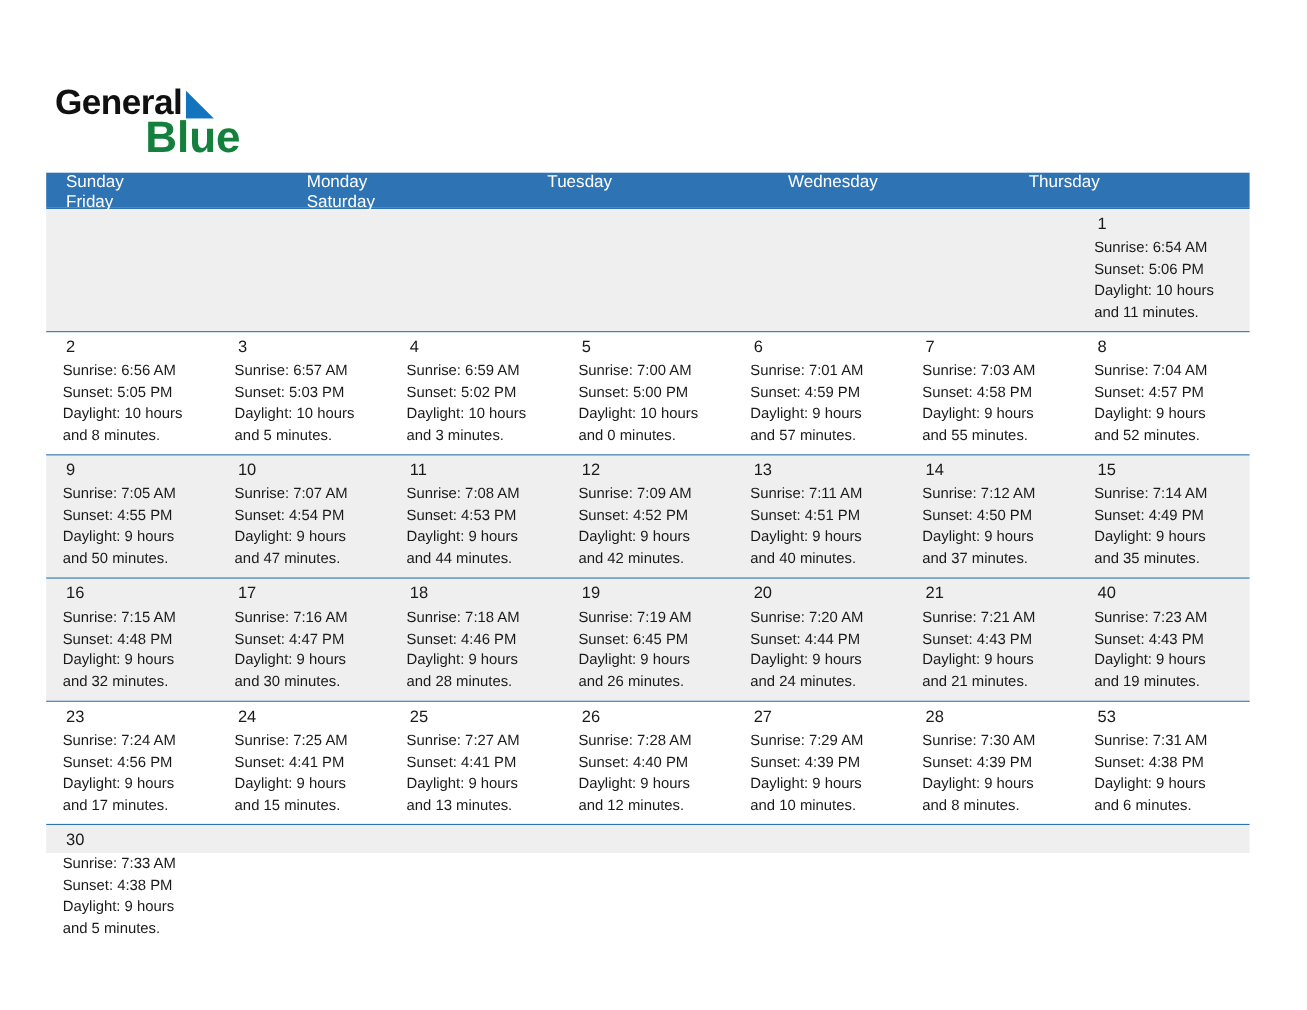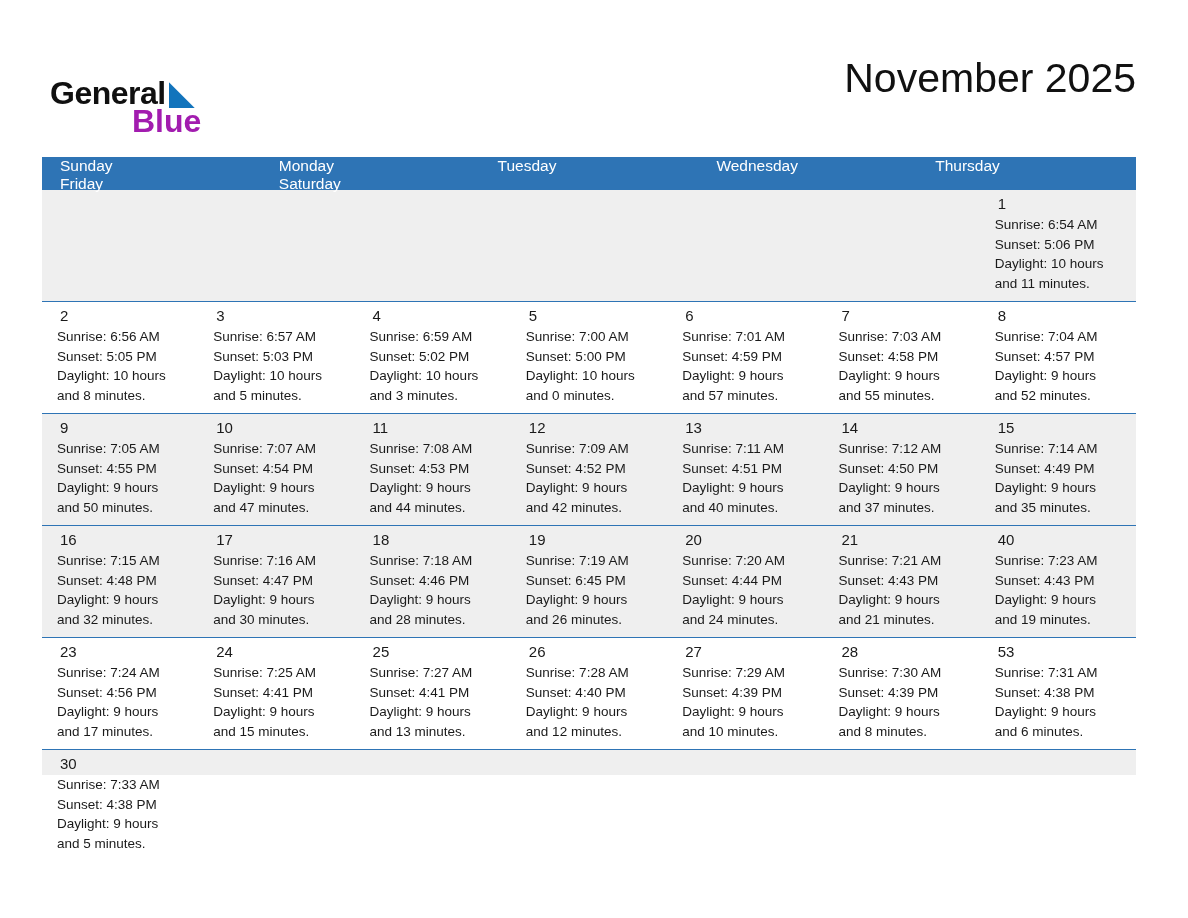--- a/index.html
+++ b/index.html
@@ -19,21 +19,21 @@
   .logo-general {
     font-size: 32px; font-weight: bold; color: #101010; letter-spacing: -0.5px;
   }
   .logo-flag {
     display: inline-block; width: 26px; height: 26px;
     background: #1274BC;
     clip-path: polygon(0 0, 100% 100%, 0 100%);
     margin-left: 3px; vertical-align: -4px;
   }
   .logo-blue {
-    font-size: 32px; font-weight: bold; color: #a21caf;
+    font-size: 40px; font-weight: bold; color: #15803d;
     margin-left: 82px; margin-top: -9px;
   }
 
   
   .header-right { position: absolute; top: 55px; right: 52px; text-align: right; }
   .title { font-size: 41px; line-height: 46px; color: #111111; }
   .subtitle { font-size: 24px; line-height: 30px; margin-top: 8px; color: #111111; }
 
   
   .calendar { position: absolute; left: 42px; top: 157px; width: 1094px; }
@@ -61,21 +61,20 @@
 <body>
 
 <div class="logo">
   <div class="logo-row">
     <span class="logo-general">General</span><span class="logo-flag"></span>
   </div>
   <div class="logo-blue">Blue</div>
 </div>
 
 <div class="header-right">
-  <div class="title">November 2025</div>
 </div>
 
 <div class="calendar">
   <div class="day-headers">
     <span>Sunday</span>
     <span>Monday</span>
     <span>Tuesday</span>
     <span>Wednesday</span>
     <span>Thursday</span>
     <span>Friday</span>

